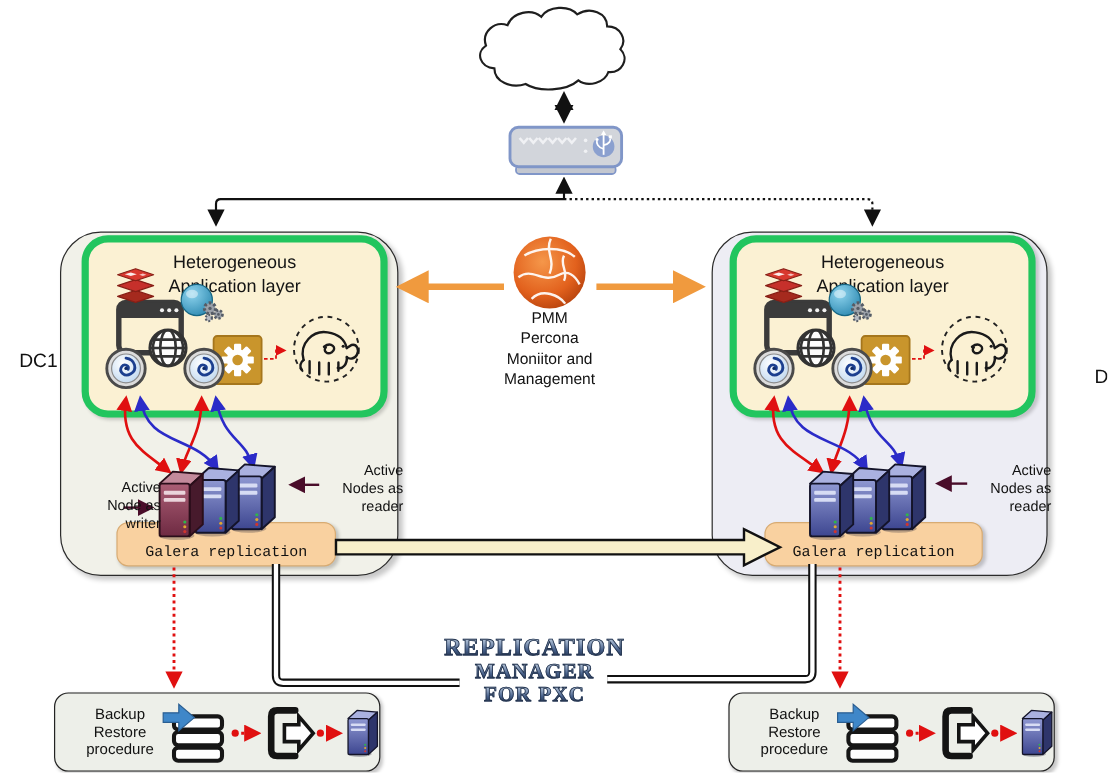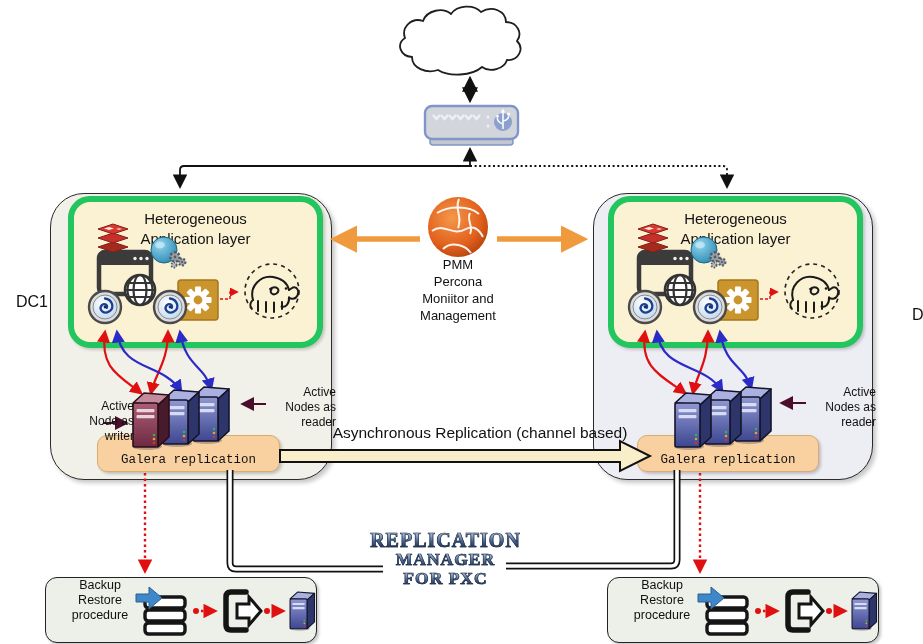--- a/index.html
+++ b/index.html
@@ -9,21 +9,21 @@
   .pre{white-space:pre-line;}
   
   .dcbox{border:1.6px solid #2b2b2b;border-radius:34px;box-shadow:3px 3px 4px rgba(0,0,0,.22);z-index:1;}
   .appbox{border:6px solid #22c55e;border-radius:22px;background:#fbf1d3;
           box-shadow:2px 2px 3px rgba(0,0,0,.18);z-index:1;text-align:center;}
   .apptitle{padding-top:7px;font-size:15px;line-height:1.3;color:#141414;}
   .galera{background:#f9d1a0;border:1.6px solid #d8ab72;border-radius:10px;z-index:1;
           box-shadow:2px 2px 3px rgba(0,0,0,.2);display:flex;align-items:flex-end;justify-content:center;}
   .galera span{font-size:12.5px;padding-bottom:4px;font-family:Liberation Mono, monospace;}
   .backupbox{background:#edefe9;border:1.6px solid #232323;border-radius:12px;z-index:1;
-          box-shadow:2px 2px 3px rgba(0,0,0,.22);display:flex;}
+          box-shadow:2px 2px 3px rgba(0,0,0,.22);display:flex;align-items:center;}
   .backuplabel{font-size:12.5px;line-height:1.18;text-align:center;padding-left:13px;width:82px;}
   .dclabel{font-size:16px;z-index:3;}
   .nodelabel{font-size:12px;line-height:1.24;text-align:right;z-index:3;}
   .toptext{z-index:3;text-align:center;}
   #svgmain{position:absolute;left:0;top:0;z-index:2;pointer-events:none;}
   .pmmtext{font-size:13px;line-height:1.32;text-align:center;z-index:3;}
   .asynclabel{font-size:15.5px;z-index:3;text-align:center;}
   
   .rmgr{z-index:3;text-align:center;line-height:1;}
   .rmgr span{display:inline-block;font-family:"Liberation Serif",serif;font-weight:700;
@@ -357,21 +357,20 @@
 reader</div>
   <div class="abs nodelabel pre" style="left:800px;top:385px;width:76px;">Active
 Nodes as
 reader</div>
 
   <div class="abs pmmtext pre" style="left:398px;top:256px;width:120px;">PMM
 Percona
 Moniitor and
 Management</div>
 
-  <div class="abs asynclabel" style="left:310px;top:424px;width:340px;">Asynchronous Replication (channel based)</div>
 
   <div class="abs rmgr" style="left:368px;top:530px;width:155px;">
     <span class="l1">REPLICATION</span><br>
     <span class="l2">MANAGER</span><br>
     <span class="l3">FOR PXC</span>
   </div>
 
 </div>
 
 </body></html>

